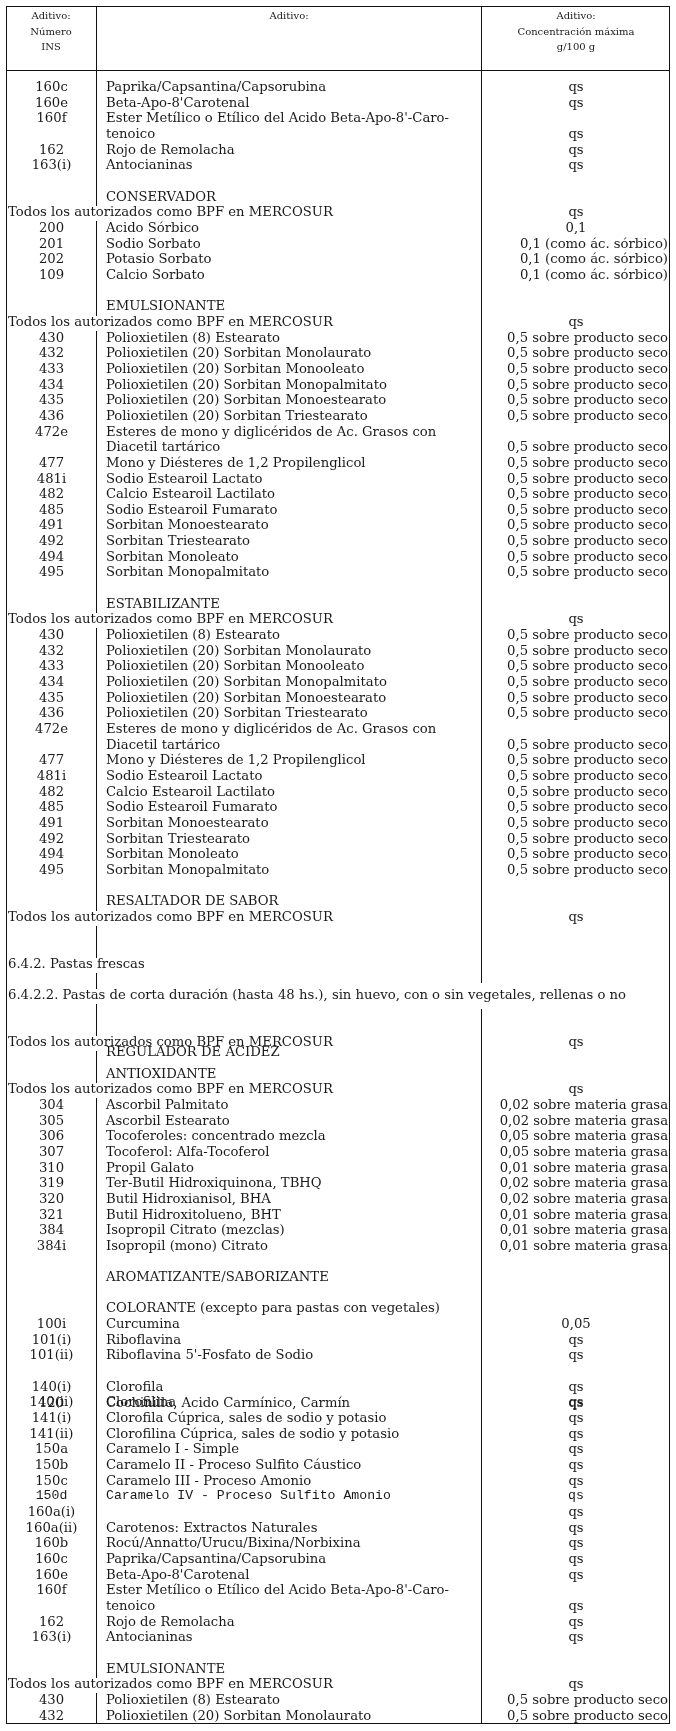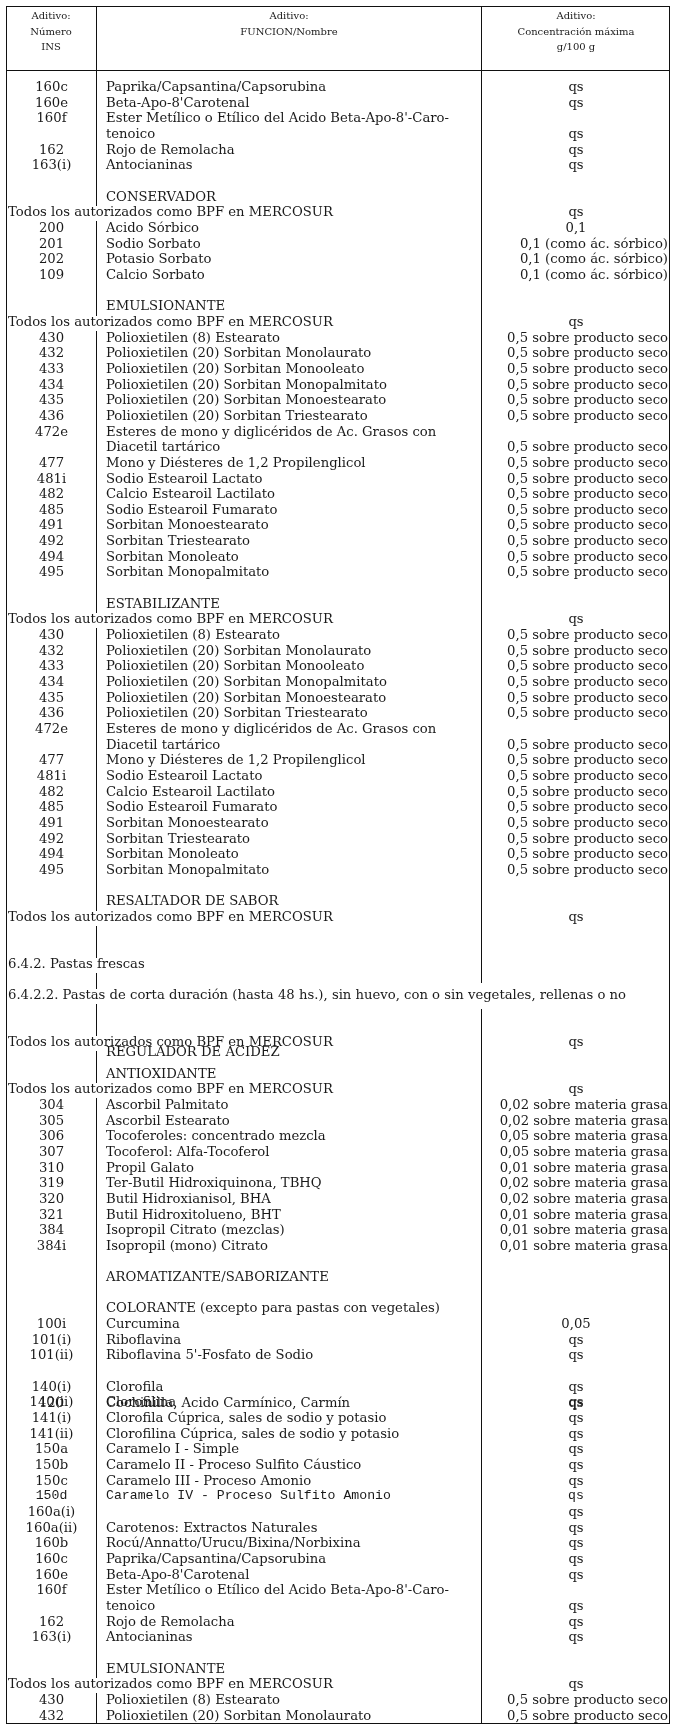--- a/index.html
+++ b/index.html
@@ -29,21 +29,20 @@
   <div class="bline" style="left:96px;top:6px;width:1px;height:65px;"></div>
   <div class="bline" style="left:481px;top:6px;width:1px;height:65px;"></div>
 
   <div class="hdr" style="left:6px;width:90px;">
     <div>Aditivo:</div>
     <div>Número</div>
     <div>INS</div>
   </div>
   <div class="hdr" style="left:97px;width:384px;">
     <div>Aditivo:</div>
-    <div>FUNCION/Nombre</div>
   </div>
   <div class="hdr" style="left:482px;width:188px;">
     <div>Aditivo:</div>
     <div>Concentración máxima</div>
     <div>g/100 g</div>
   </div>
 
   <div id="body-rows">
       <div class="bline" style="left:96px;top:71px;width:1px;height:135.28px;"></div>
       <div class="bline" style="left:96px;top:220.94px;width:1px;height:94.95999999999998px;"></div>

